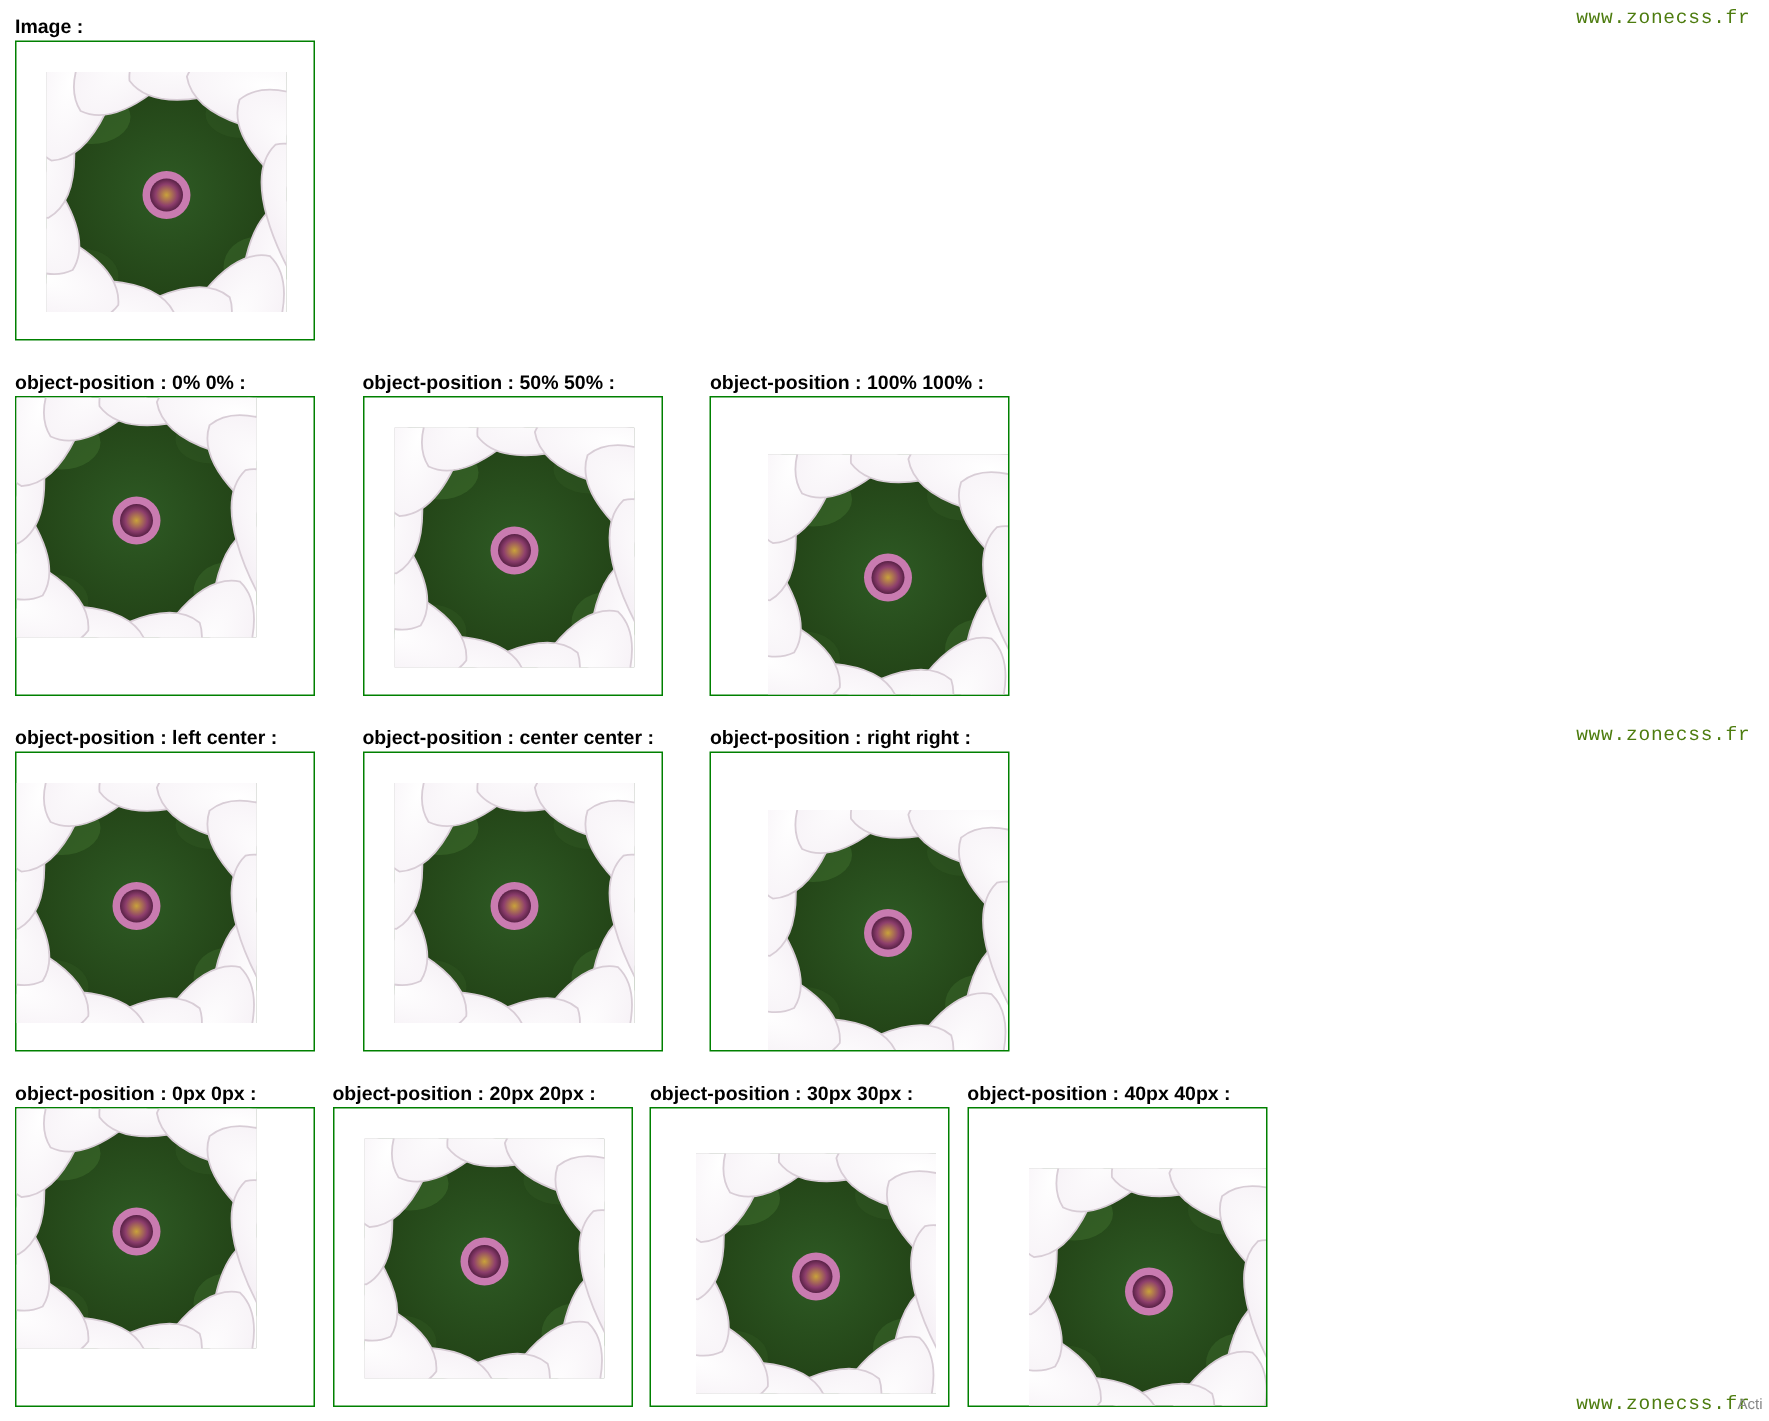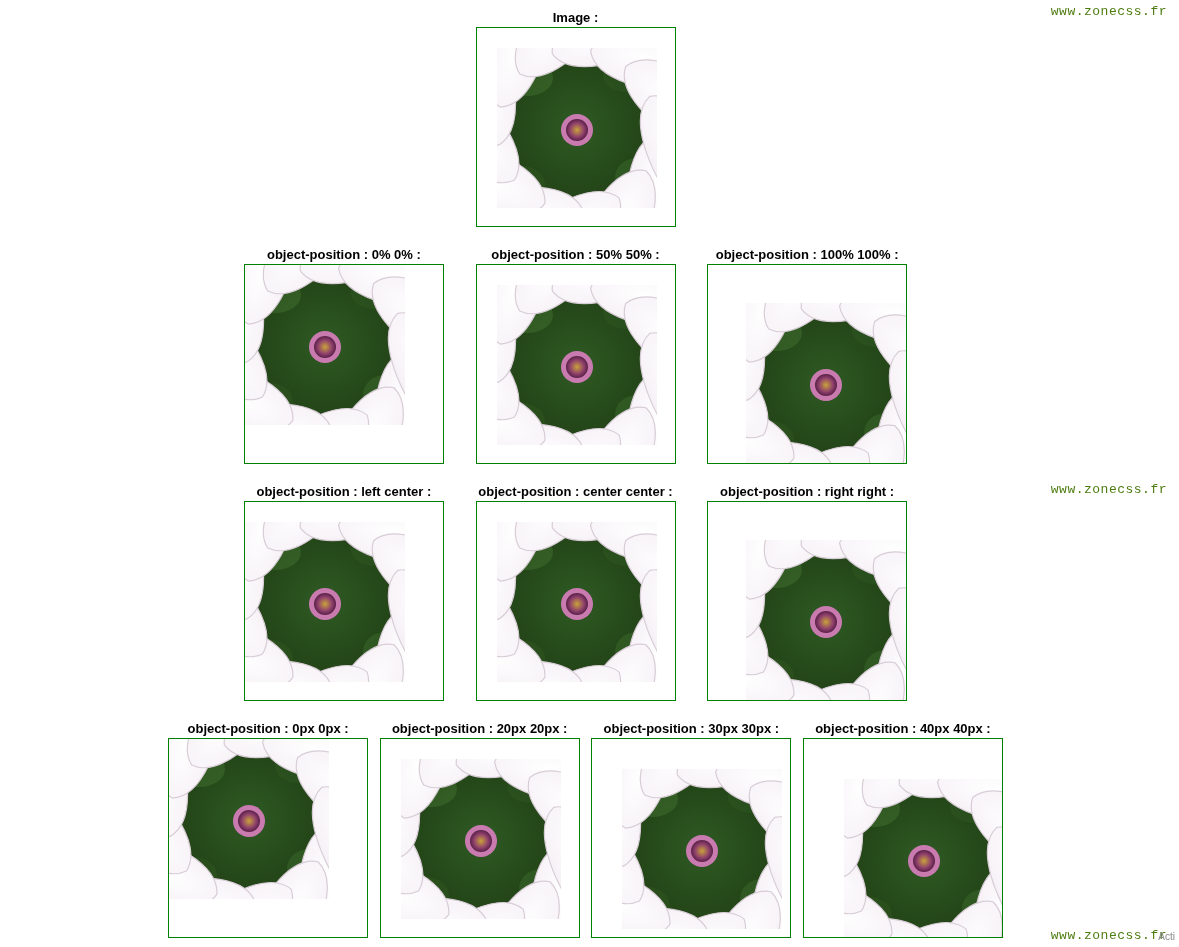--- a/index.html
+++ b/index.html
@@ -41,21 +41,21 @@
     overflow: hidden;
   }
   .flower {
     width: 160px;
     height: 160px;
     position: absolute;
     display: block;
   }
   .flower svg { display:block; }
 
-  .row { white-space: nowrap; text-align: center; }
+  .row { white-space: nowrap; }
   .row .example { white-space: normal; }
 
   .row-3 .example { margin-right: 8px; }
 
   .activate {
     position: absolute;
     right: 4px;
     bottom: 22px;
     color: #888;
     font-size: 10px;

